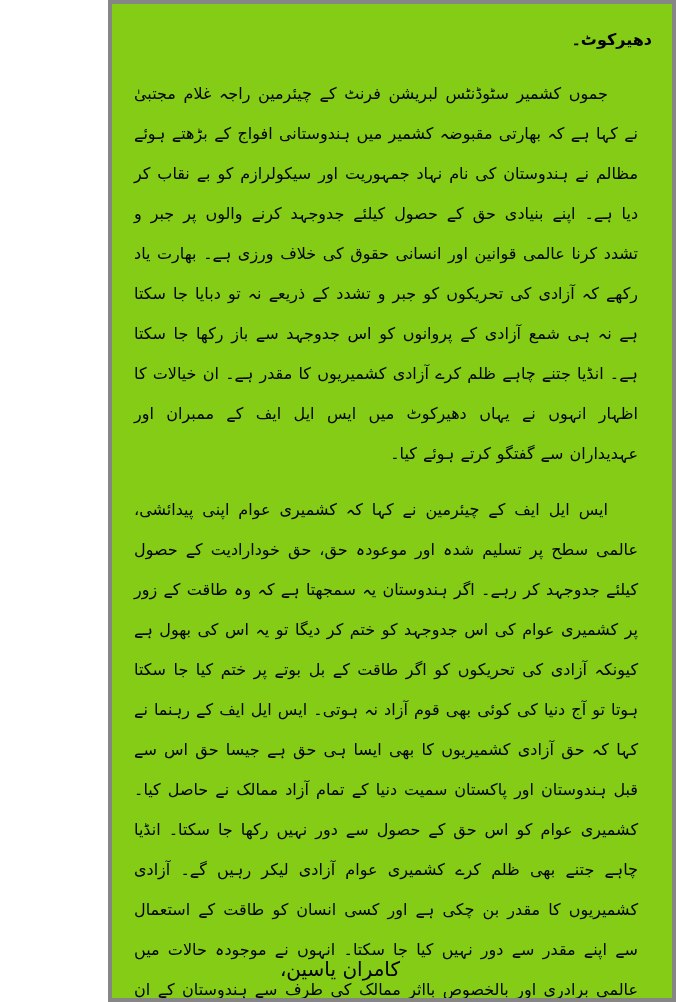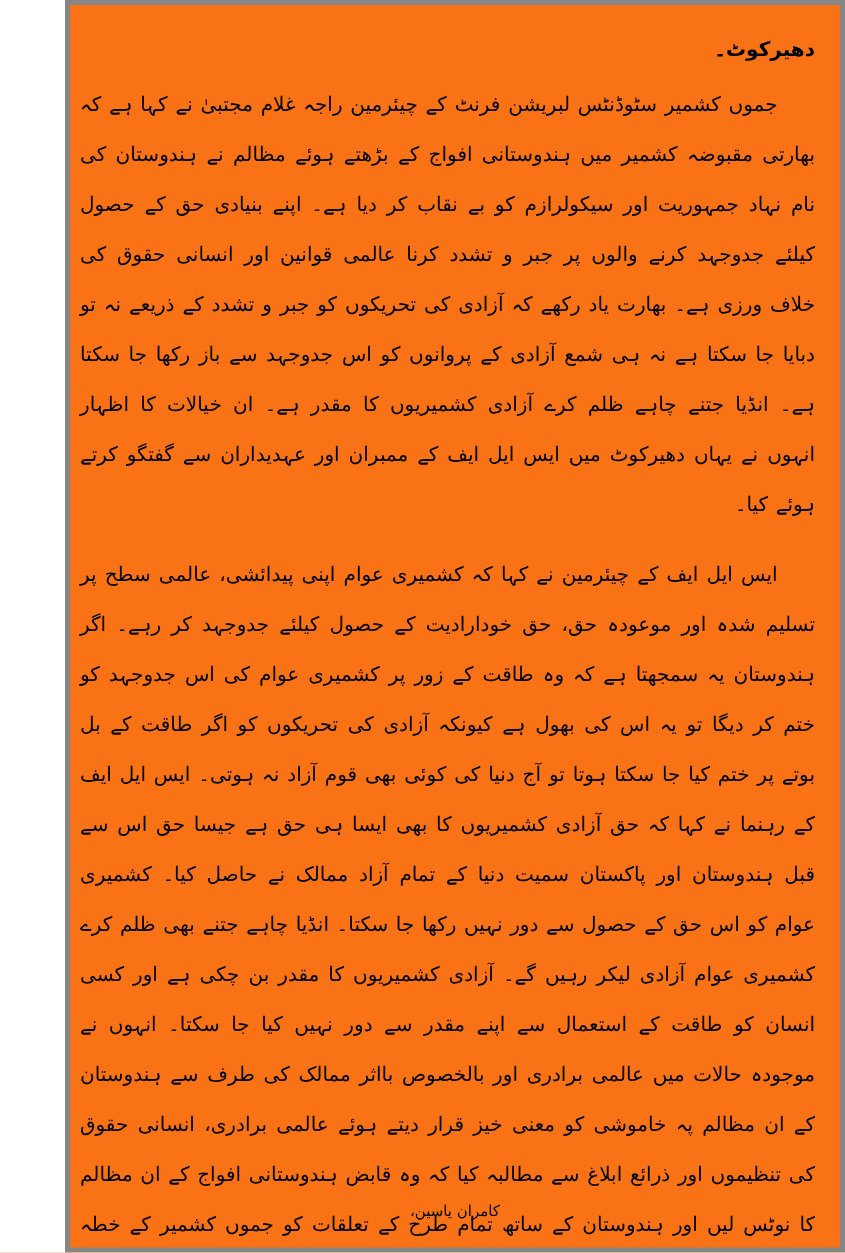--- a/index.html
+++ b/index.html
@@ -2,57 +2,57 @@
 <html lang="ur" dir="rtl"><head>
 <meta charset="utf-8">
 <style>
   html, body {
     margin: 0;
     padding: 0;
     background: #ffffff;
   }
   .page {
     position: relative;
-    width: 624px;
+    width: 568px;
     height: 1002px;
     box-sizing: border-box;
     border: 4px solid #868686;
-    background: #f97316;
+    background: #84cc16;
     overflow: hidden;
     font-family: "DejaVu Sans", sans-serif;
     color: #000000;
   }
   .content {
     direction: rtl;
     unicode-bidi: embed;
     padding: 16px 20px 0 8px;
     font-size: 16px;
     line-height: 40px;
   }
   .dateline {
     text-align: right;
     font-weight: bold;
     margin: 0 0 4px 0;
   }
   .body-para {
-    margin: 0;
+    margin: 14px;
     text-align: justify;
     text-indent: 30px;
     word-spacing: 1px;
   }
   .body-para + .body-para {
     margin-top: 16px;
   }
   .signature {
     position: absolute;
     bottom: 10px;
     right: 272px;
     text-align: left;
     direction: rtl;
-    font-size: 12px;
+    font-size: 20px;
     line-height: 37px;
     white-space: nowrap;
   }
   .sig-name, .sig-title {
     display: block;
   }
 </style>
 </head>
 <body>
 

